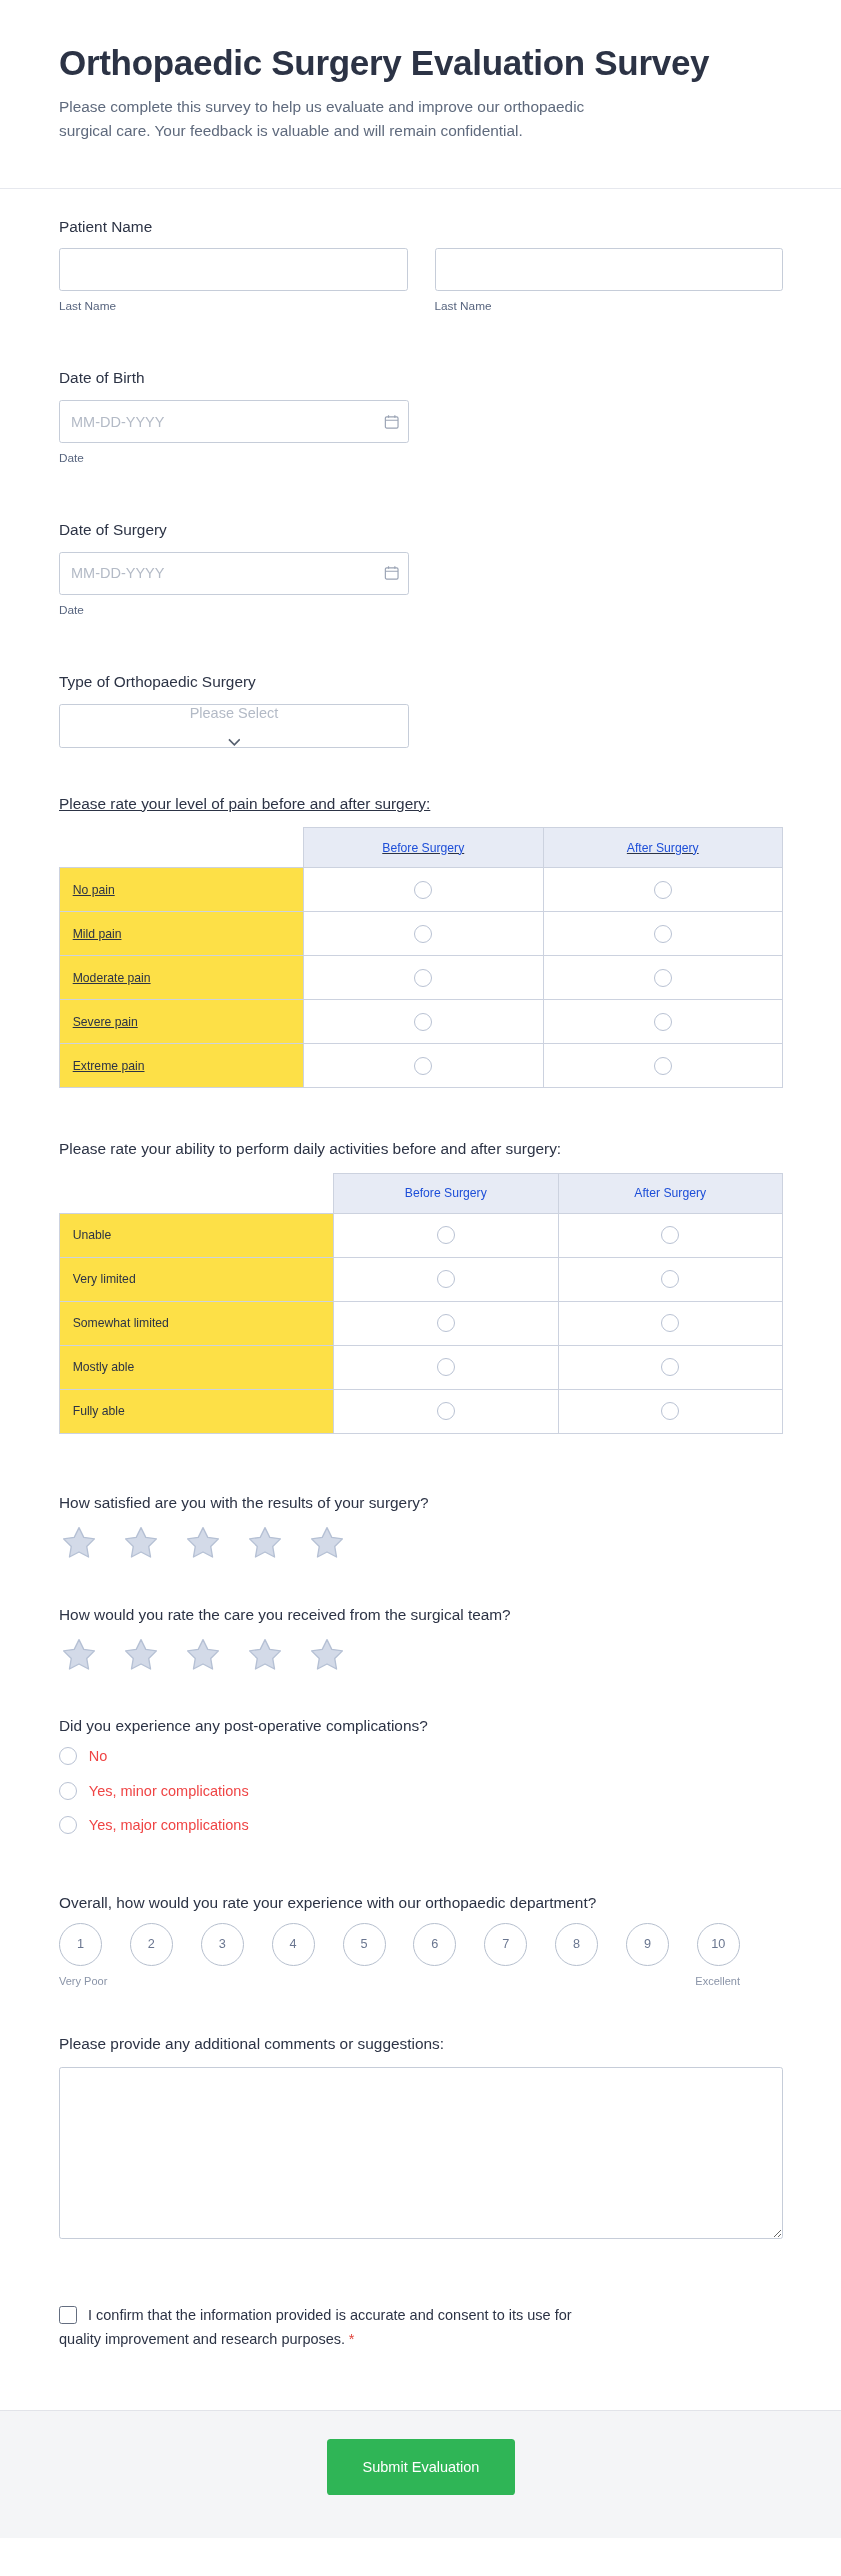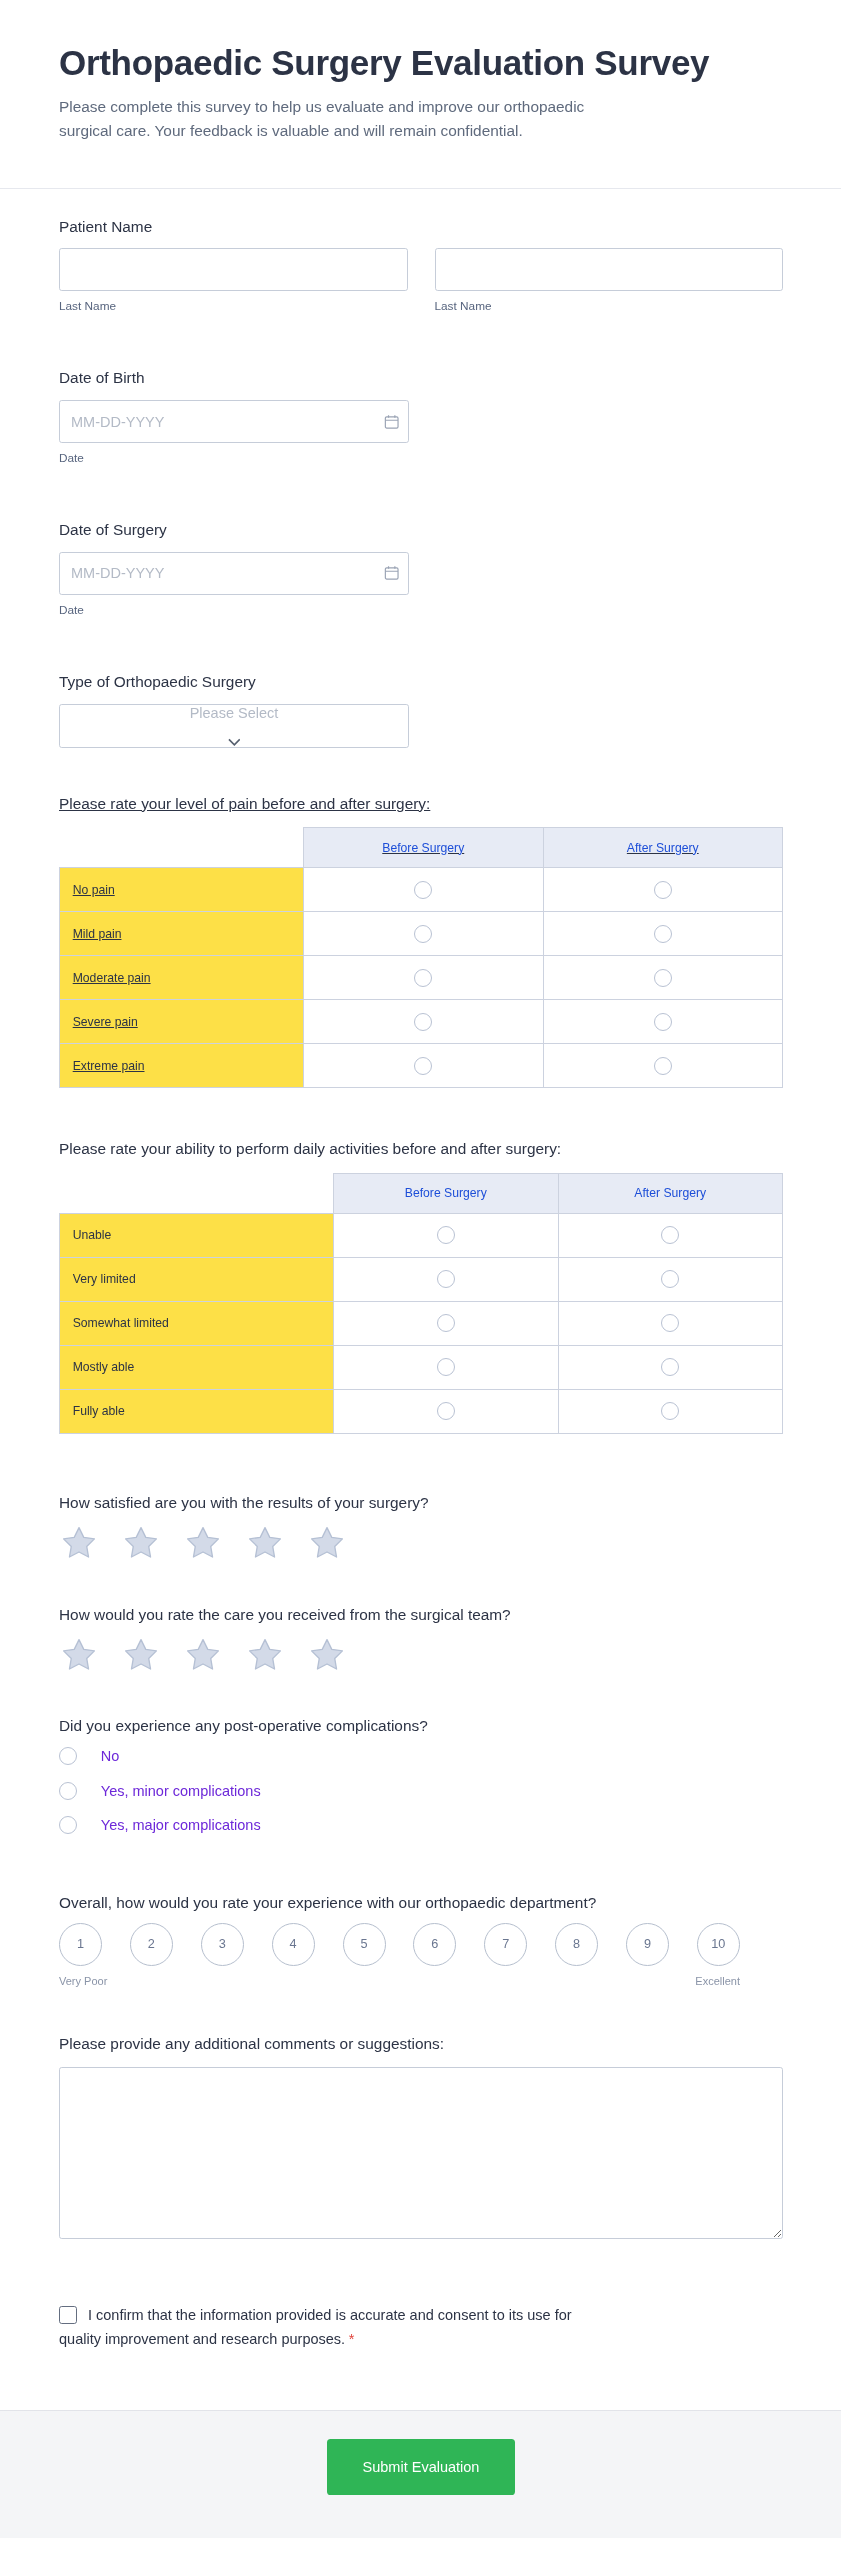--- a/index.html
+++ b/index.html
@@ -120,21 +120,21 @@
     cursor: pointer;
   }
 
   
   .stars { display: flex; gap: 22px; margin-top: 1.8px; }
   .star { line-height: 0; cursor: pointer; }
 
   
   .radio-option { display: flex; align-items: center; gap: 11.8px; margin-bottom: 16.3px; }
   .radio-option:last-child { margin-bottom: 0; }
-  .radio-option .opt-label { font-size: 14.5px; color: #6d28d9; margin-left: 12px; }
+  .radio-option .opt-label { font-size: 14.5px; color: #ef4444; }
 
   
   .scale-row { display: flex; justify-content: space-between; width: 681px; }
   .scale-circle {
     width: 43px; height: 43px;
     border-radius: 50%;
     border: 0.9px solid #b6bfce;
     background: #fff;
     display: flex; align-items: center; justify-content: center;
     font-size: 12.7px; color: #6a7690;

